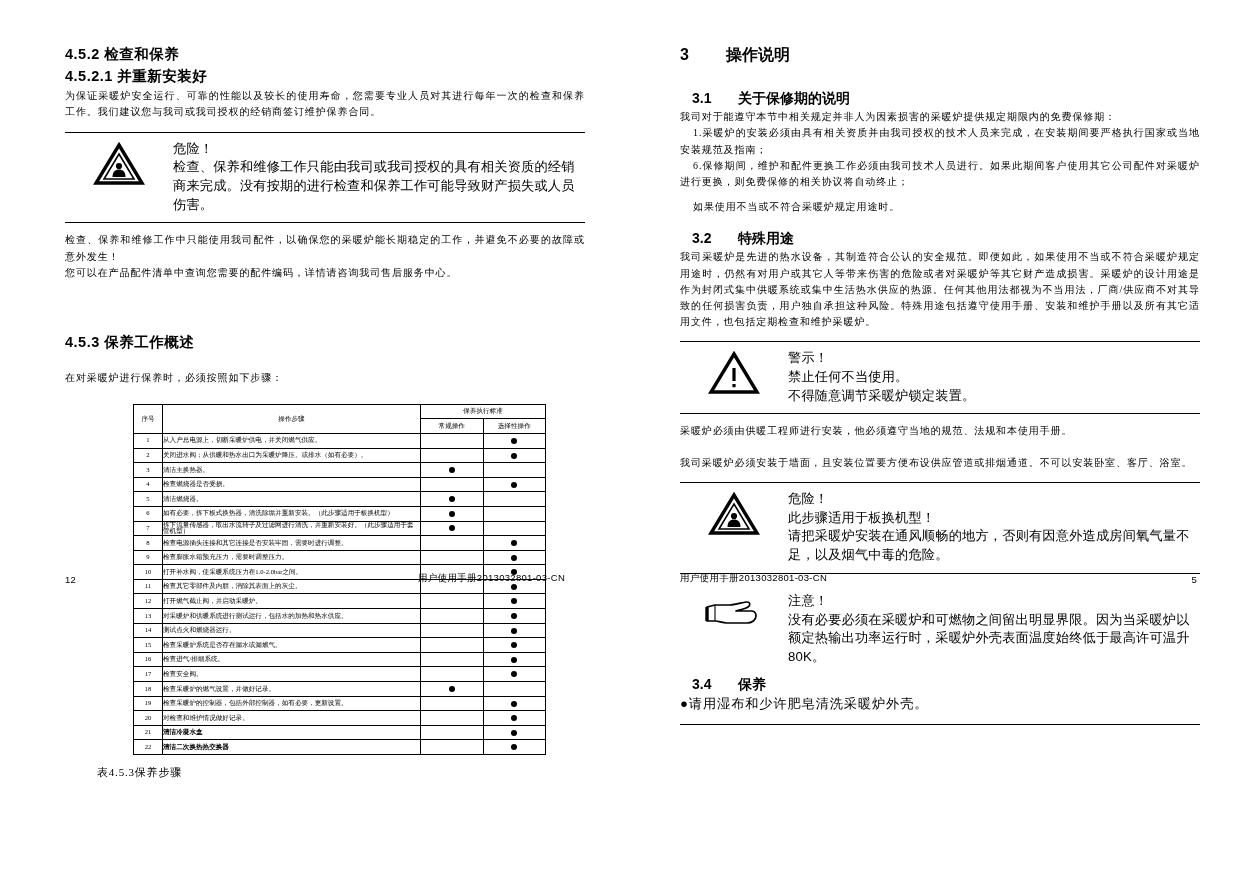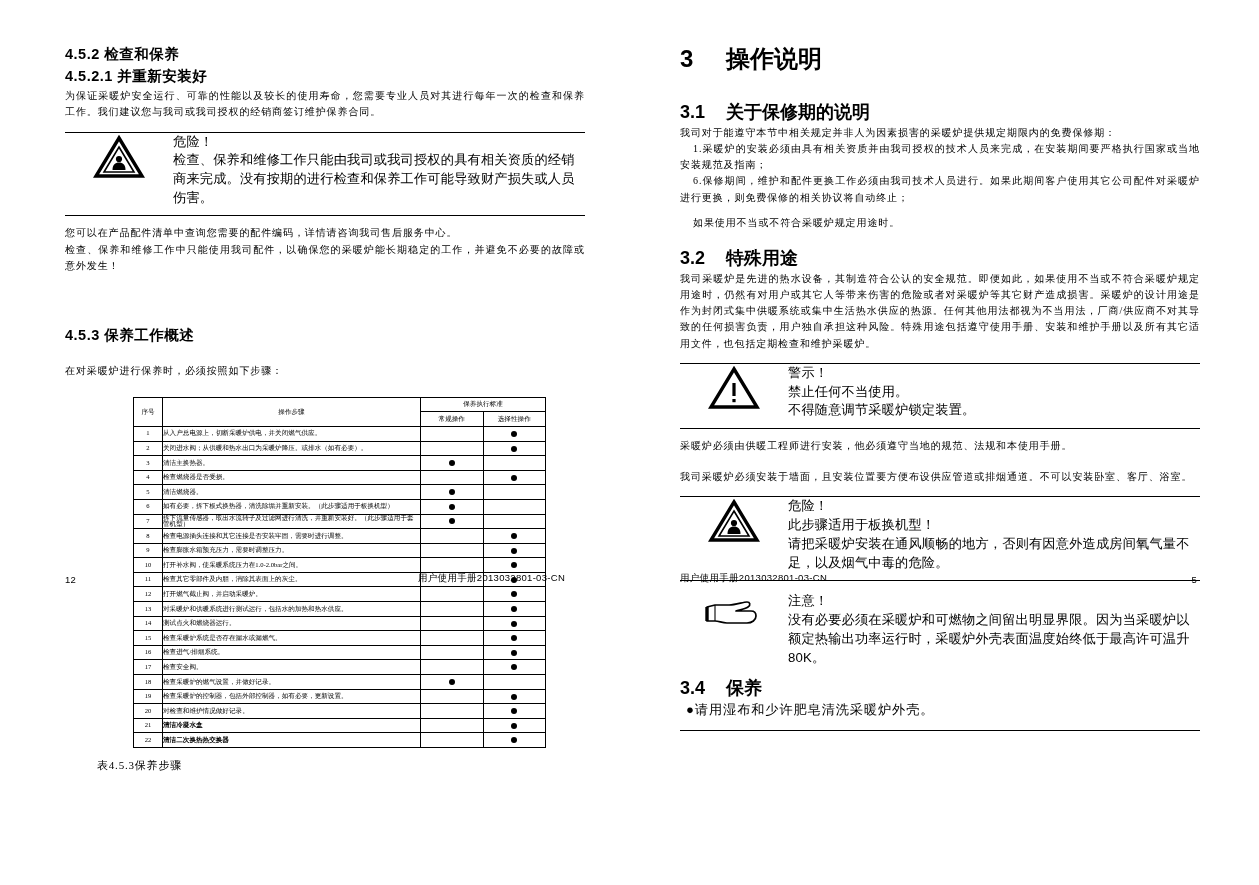--- a/index.html
+++ b/index.html
@@ -36,30 +36,30 @@
     font-family: "Liberation Sans", "DejaVu Sans", sans-serif;
     font-weight: bold;
     font-size: 14.5px;
     letter-spacing: 0.5px;
     margin: 0 0 2px 0;
     line-height: 1.35;
   }
   .h-chapter {
     font-family: "Liberation Sans", "DejaVu Sans", sans-serif;
     font-weight: bold;
-    font-size: 24px;
+    font-size: 16px;
     margin: 0 0 26px 0;
     line-height: 1.2;
   }
   .h-chapter .num { display: inline-block; width: 46px; }
   .h-sub {
     font-family: "Liberation Sans", "DejaVu Sans", sans-serif;
     font-weight: bold;
-    font-size: 18px;
-    margin: 0 0 1px 0;
+    font-size: 14px;
+    margin: 0 0 1px 12px;
   }
   .h-sub .num { display: inline-block; width: 46px; }
 
   
   .p {
     font-family: "Liberation Serif", "DejaVu Serif", serif;
     font-size: 10px;
     line-height: 1.62;
     letter-spacing: 0.9px;
     margin: 0 0 0 0;
@@ -68,20 +68,21 @@
   }
   .p.indent { text-indent: 1.3em; }
   .gap-s { height: 9px; }
   .gap-m { height: 15px; }
   .gap-xl { height: 52px; }
 
   
   .notice {
     border-top: 1.6px solid #000;
     margin: 11px 0 0 0;
+    padding-top: 7px;
     display: flex;
     align-items: flex-start;
   }
   .notice.no-rule { border-top: 0; justify-content: space-between; }
   .notice-icon {
     width: 108px;
     min-width: 108px;
     display: flex;
     justify-content: center;
     padding-top: 2px;
@@ -153,21 +154,20 @@
     color: #000;
   }
   .footer-pg-left   { left: 65px; }
   .footer-txt-left  { left: 418px; }
   .footer-txt-right { left: 680px; }
   .footer-pg-right  { right: 62px; }
   .bullet-line {
     font-family: "Liberation Serif", "DejaVu Serif", serif;
     font-size: 13.2px;
     letter-spacing: 0.9px;
-    margin-left: 6px;
   }
 </style>
 </head>
 <body>
 
 <div class="page">
 
   <div class="col col-left">
 
     <div class="h-sec">4.5.2 检查和保养</div>
@@ -185,22 +185,22 @@
         </svg>
       </div>
       <div class="notice-body">
         <span class="t">危险！</span>
         <span class="t">检查、保养和维修工作只能由我司或我司授权的具有相关资质的经销商来完成。没有按期的进行检查和保养工作可能导致财产损失或人员伤害。</span>
       </div>
     </div>
     <div class="notice-bottom-rule"></div>
 
     <div class="gap-s"></div>
+    <div class="p">检查、保养和维修工作中只能使用我司配件，以确保您的采暖炉能长期稳定的工作，并避免不必要的故障或意外发生！</div>
     <div class="p">您可以在产品配件清单中查询您需要的配件编码，详情请咨询我司售后服务中心。</div>
-    <div class="p">检查、保养和维修工作中只能使用我司配件，以确保您的采暖炉能长期稳定的工作，并避免不必要的故障或意外发生！</div>
 
     <div class="gap-xl"></div>
 
     <div class="h-sec">4.5.3 保养工作概述</div>
     <div class="gap-m"></div>
     <div class="p">在对采暖炉进行保养时，必须按照如下步骤：</div>
 
     <div class="tbl-wrap">
       <table class="maint">
         <thead>

